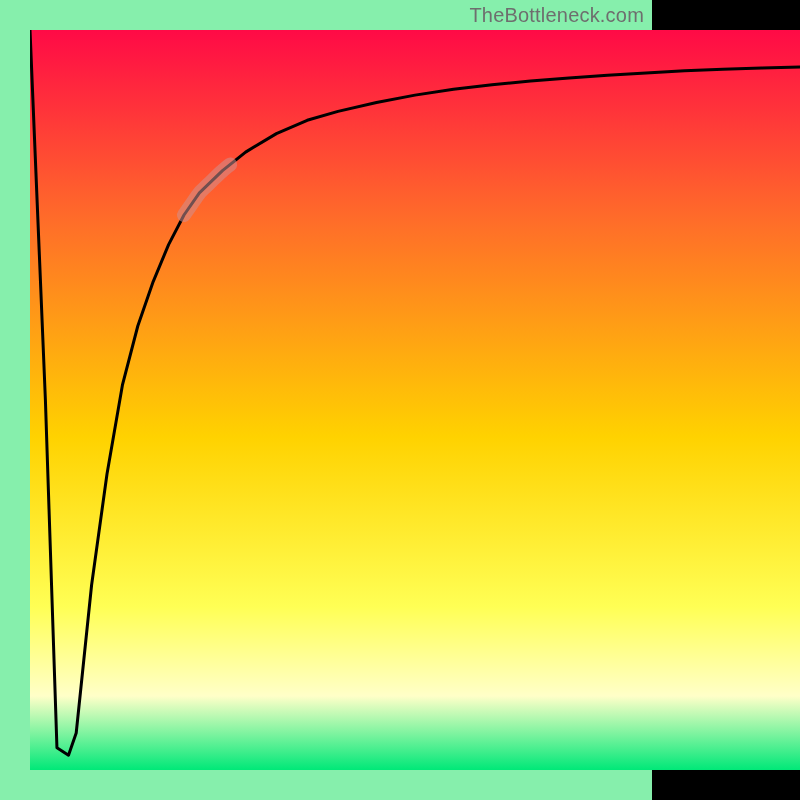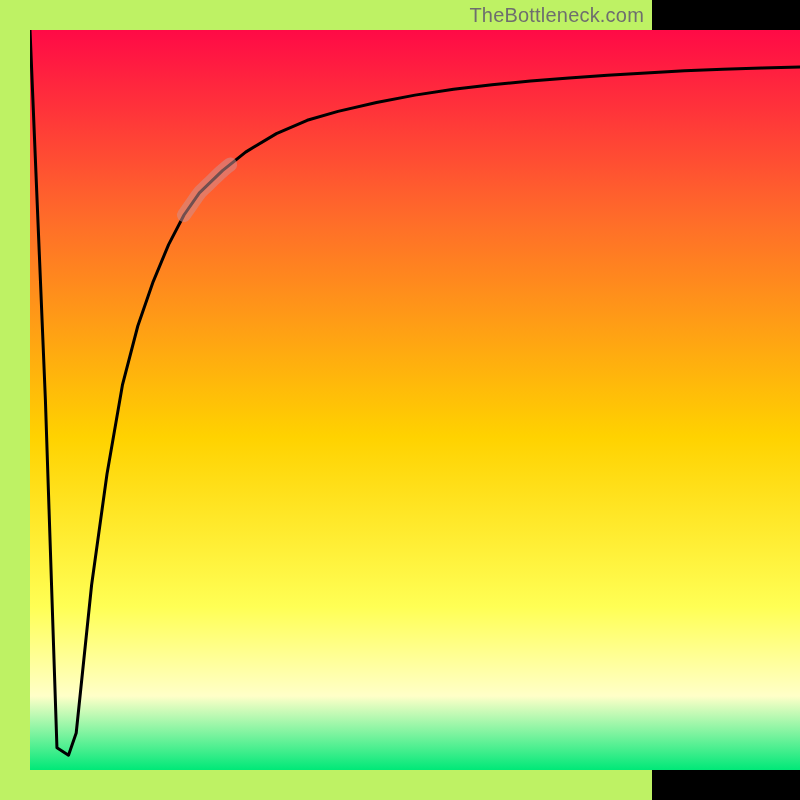--- a/index.html
+++ b/index.html
@@ -8,21 +8,21 @@
     width: 800px;
     height: 800px;
     overflow: hidden;
     background: #000;
     font-family: Arial, Helvetica, sans-serif;
   }
   .frame {
     position: relative;
     width: 652px;
     height: 800px;
-    background: #bef264;
+    background: #86efac;
   }
   .plot {
     position: absolute;
     left: 30px;
     top: 30px;
     width: 770px;
     height: 740px;
     overflow: hidden;
   }
   .watermark {

